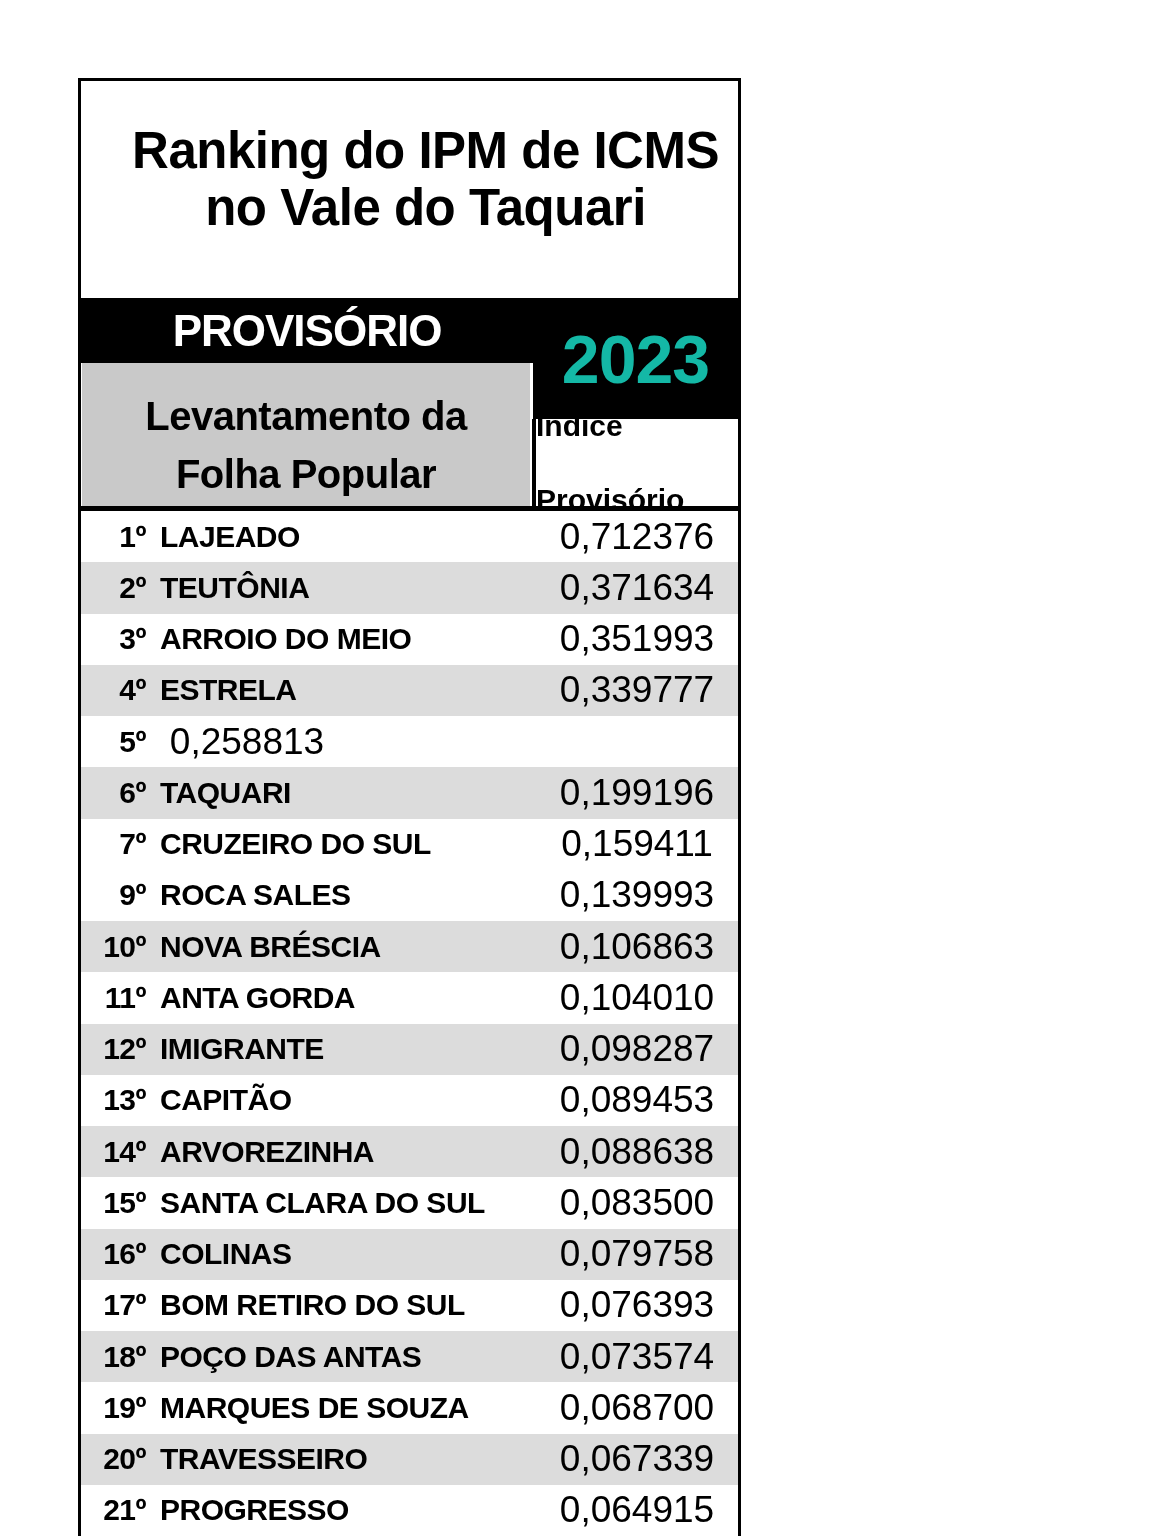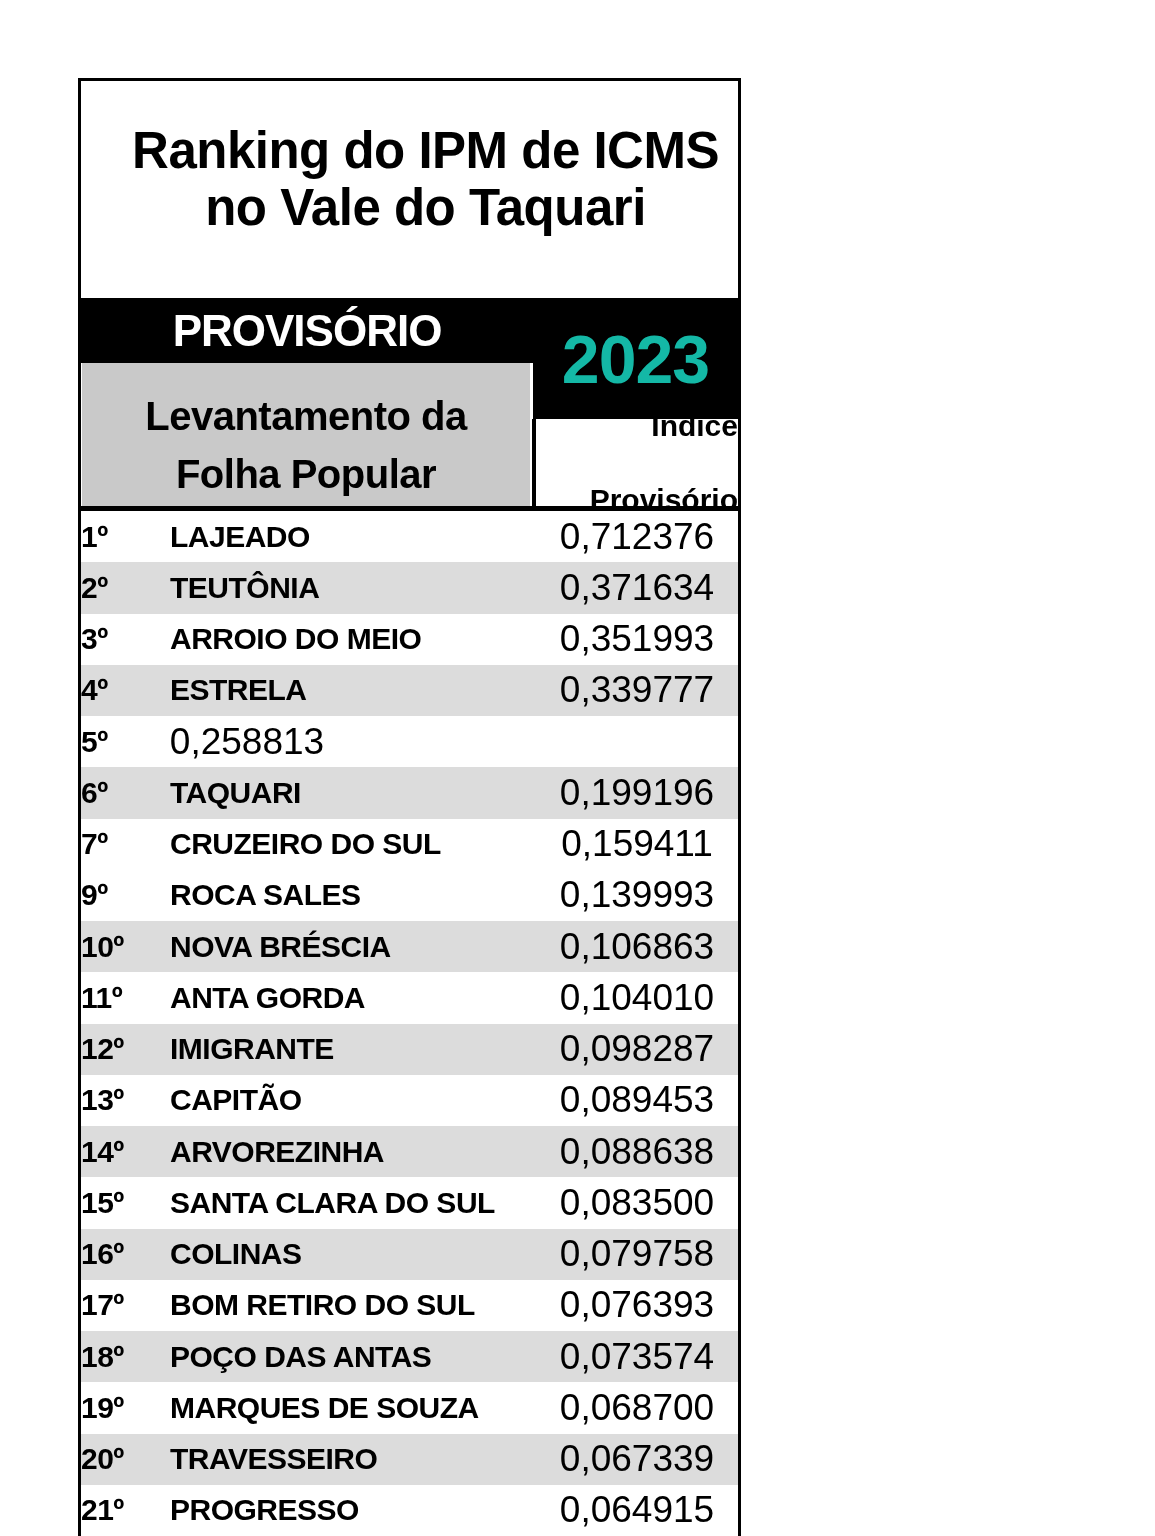--- a/index.html
+++ b/index.html
@@ -63,46 +63,46 @@
   .source-line{
     font-size:40px;line-height:46px;font-weight:bold;letter-spacing:-0.5px;
     white-space:nowrap;
   }
   
   .index-header-cell{
     position:absolute;left:451px;top:338px;width:206px;height:87px;
     background:var(--paper);
     border-left:4px solid var(--ink);
     box-sizing:border-box;
-    display:flex;flex-direction:column;align-items:flex-end;justify-content:center;gap:40px;
+    display:flex;flex-direction:column;align-items:flex-start;justify-content:center;gap:40px;
   }
   .index-header-line{
     font-size:30px;line-height:34px;font-weight:bold;white-space:nowrap;
   }
   .header-rule{
     position:absolute;left:0;top:425px;width:657px;height:5px;
     background:var(--ink);
   }
   
   .rows{
     position:absolute;left:0;top:430px;width:657px;height:1025px;
     display:flex;flex-direction:column;
   }
   .row{
     flex:1;display:flex;align-items:center;
     background:var(--paper);
   }
   .row.alt{background:var(--row-alt);}
   .rank{
-    width:65px;text-align:left;
+    width:65px;text-align:right;
     font-size:30px;font-weight:bold;letter-spacing:-0.5px;
     white-space:nowrap;flex:none;
   }
   .muni{
-    margin-left:24px;flex:1;
+    margin-left:14px;flex:1;
     font-size:30px;font-weight:bold;letter-spacing:-0.5px;
     white-space:nowrap;overflow:hidden;
   }
   .val{
     width:202px;flex:none;text-align:center;
     font-size:37px;font-weight:normal;letter-spacing:0;
     white-space:nowrap;
   }
 </style>
 </head>

